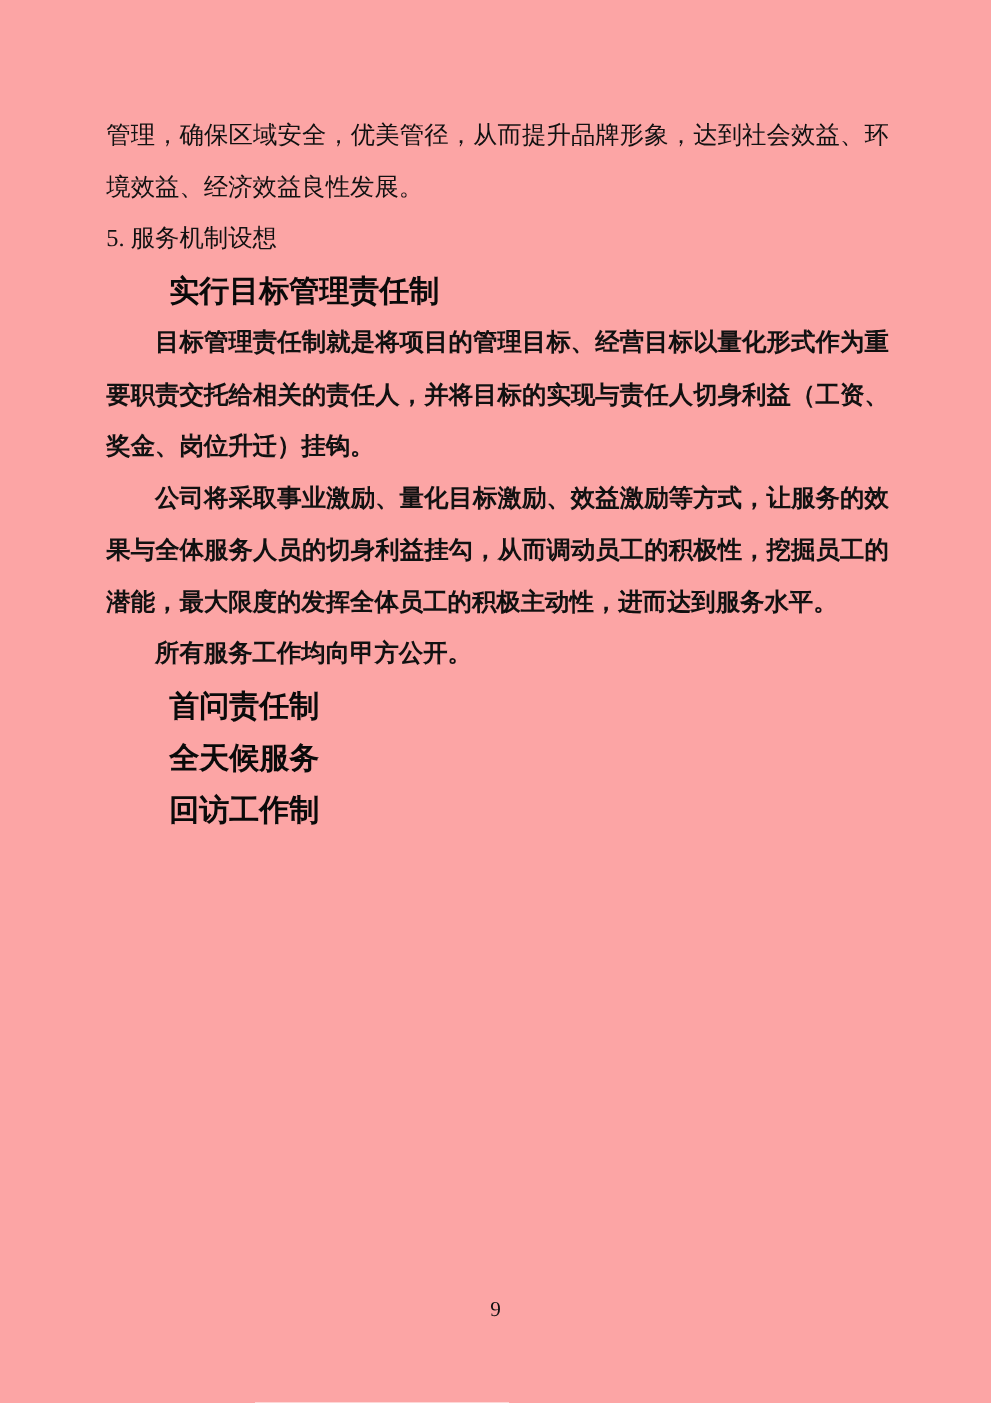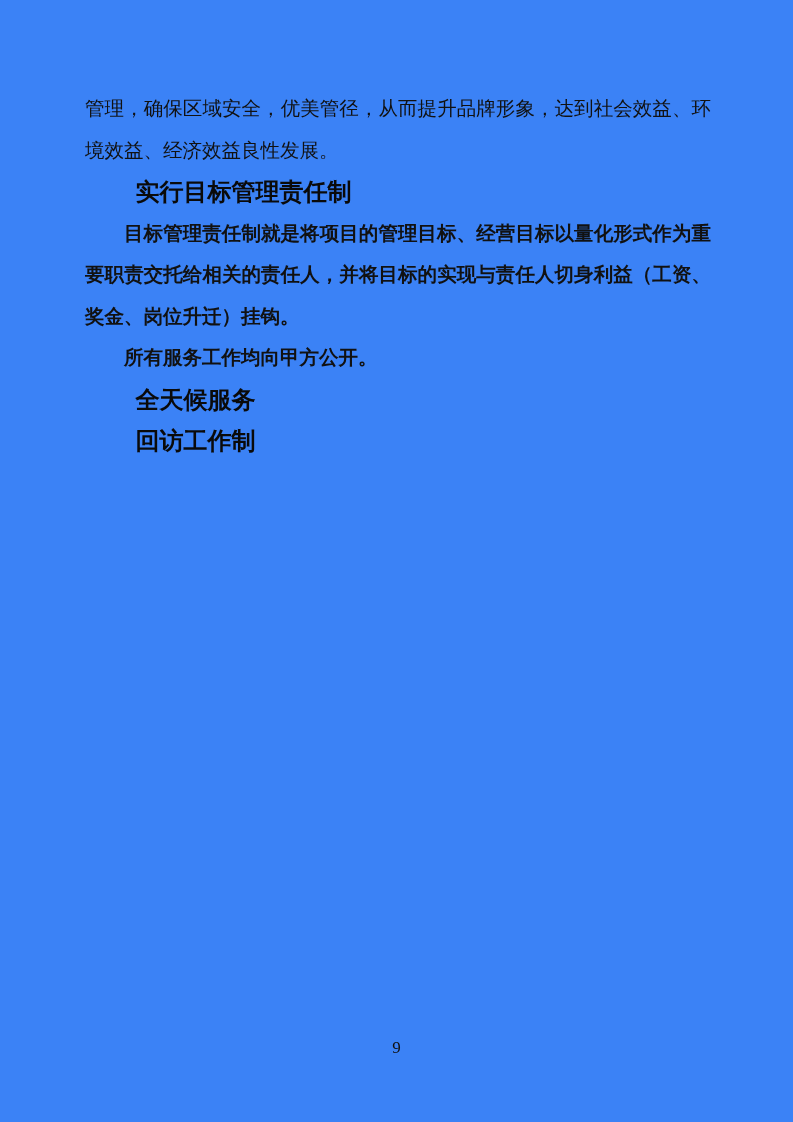--- a/index.html
+++ b/index.html
@@ -4,21 +4,21 @@
 <style>
   html, body {
     margin: 0;
     padding: 0;
     background: #ffffff;
   }
   .page {
     position: relative;
     width: 793px;
     height: 1122px;
-    background: #3b82f6;
+    background: #fca5a5;
     overflow: hidden;
     font-family: "Liberation Serif", serif;
     color: #111111;
   }
   .content {
     position: absolute;
     left: 85px;
     top: 88px;
     width: 626px;
   }
@@ -54,30 +54,33 @@
   }
 </style>
 </head>
 <body>
 
 <div class="page">
   <div class="content">
 
     <p class="para">管理，确保区域安全，优美管径，从而提升品牌形象，达到社会效益、环境效益、经济效益良性发展。</p>
 
+    <p class="para">5. 服务机制设想</p>
 
     <h3 class="heading">实行目标管理责任制</h3>
 
     <p class="para indent">目标管理责任制就是将项目的管理目标、经营目标以量化形式作为重要职责交托给相关的责任人，并将目标的实现与责任人切身利益（工资、奖金、岗位升迁）挂钩。</p>
 
 
+    <p class="para indent">公司将采取事业激励、量化目标激励、效益激励等方式，让服务的效果与全体服务人员的切身利益挂勾，从而调动员工的积极性，挖掘员工的潜能，最大限度的发挥全体员工的积极主动性，进而达到服务水平。</p>
 
 
     <p class="para indent">所有服务工作均向甲方公开。</p>
 
+    <h3 class="heading">首问责任制</h3>
 
 
     <h3 class="heading">全天候服务</h3>
 
 
     <h3 class="heading">回访工作制</h3>
 
 
   </div>
 

